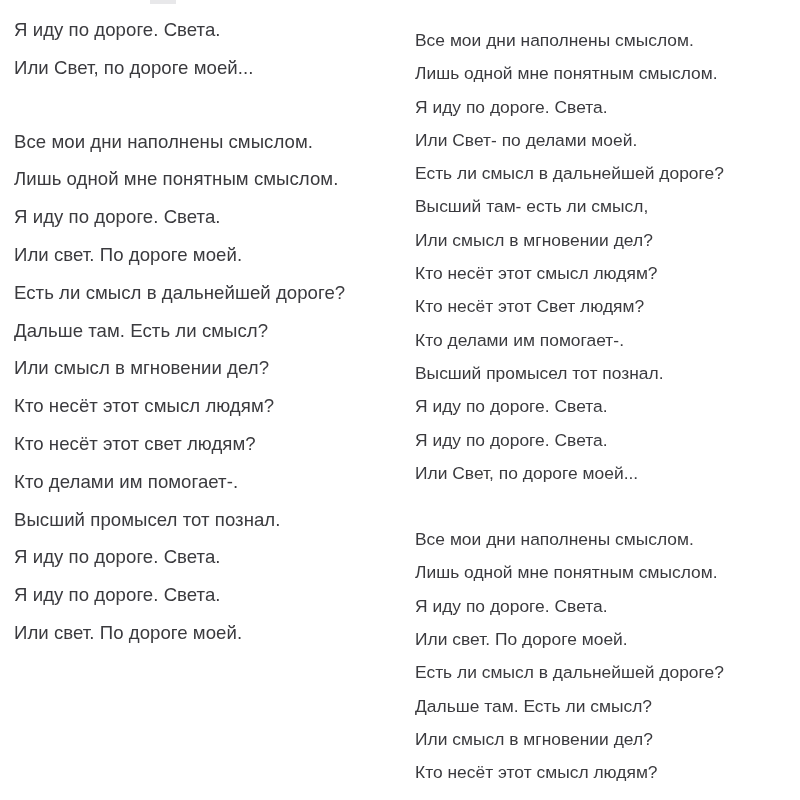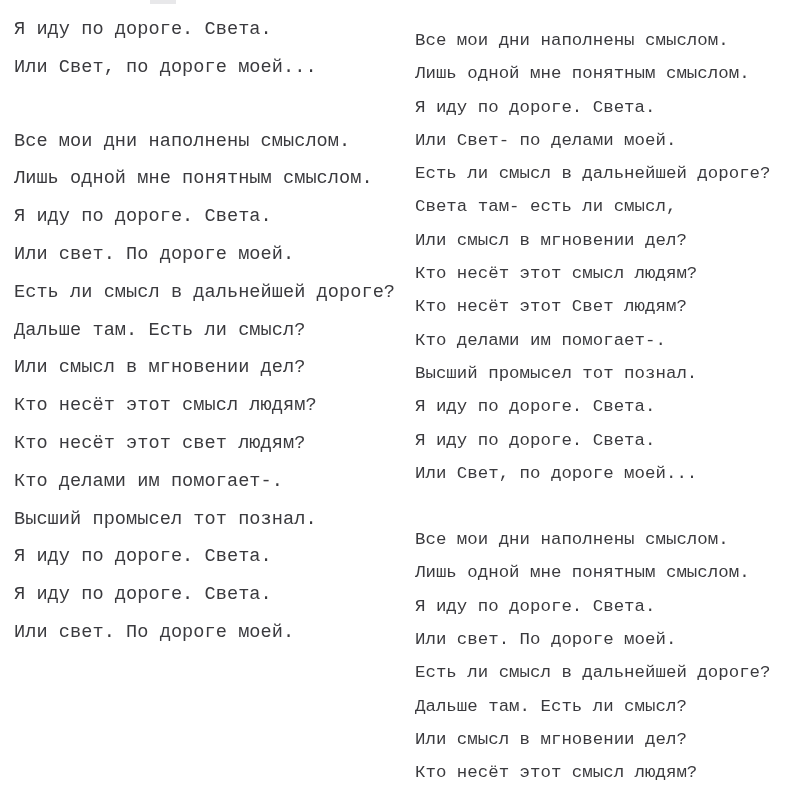--- a/index.html
+++ b/index.html
@@ -15,21 +15,20 @@
     font-family: "Liberation Sans", "DejaVu Sans", sans-serif;
     color: #3a3a3e;
     -webkit-font-smoothing: antialiased;
   }
 
   #poem-page {
     position: absolute;
     inset: 0;
     width: 636px;
     height: 800px;
-    font-family: Liberation Mono, monospace;
   }
 
   .top-artifact {
     position: absolute;
     left: 150px;
     top: 0px;
     width: 26px;
     height: 4px;
     background: #e8e8ea;
   }
@@ -105,21 +104,21 @@
       <span class="poem-line">Я иду по дороге. Света.</span>
       <span class="poem-line">Или свет. По дороге моей.</span>
     </div>
 
   <div class="column column-right">
       <span class="poem-line">Все мои дни наполнены смыслом.</span>
       <span class="poem-line">Лишь одной мне понятным смыслом.</span>
       <span class="poem-line">Я иду по дороге. Света.</span>
       <span class="poem-line">Или Свет- по делами моей.</span>
       <span class="poem-line">Есть ли смысл в дальнейшей дороге?</span>
-      <span class="poem-line">Света там- есть ли смысл,</span>
+      <span class="poem-line">Высший там- есть ли смысл,</span>
       <span class="poem-line">Или смысл в мгновении дел?</span>
       <span class="poem-line">Кто несёт этот смысл людям?</span>
       <span class="poem-line">Кто несёт этот Свет людям?</span>
       <span class="poem-line">Кто делами им помогает-.</span>
       <span class="poem-line">Высший промысел тот познал.</span>
       <span class="poem-line">Я иду по дороге. Света.</span>
       <span class="poem-line">Я иду по дороге. Света.</span>
       <span class="poem-line">Или Свет, по дороге моей...</span>
       <span class="poem-line spacer-before">Все мои дни наполнены смыслом.</span>
       <span class="poem-line">Лишь одной мне понятным смыслом.</span>

